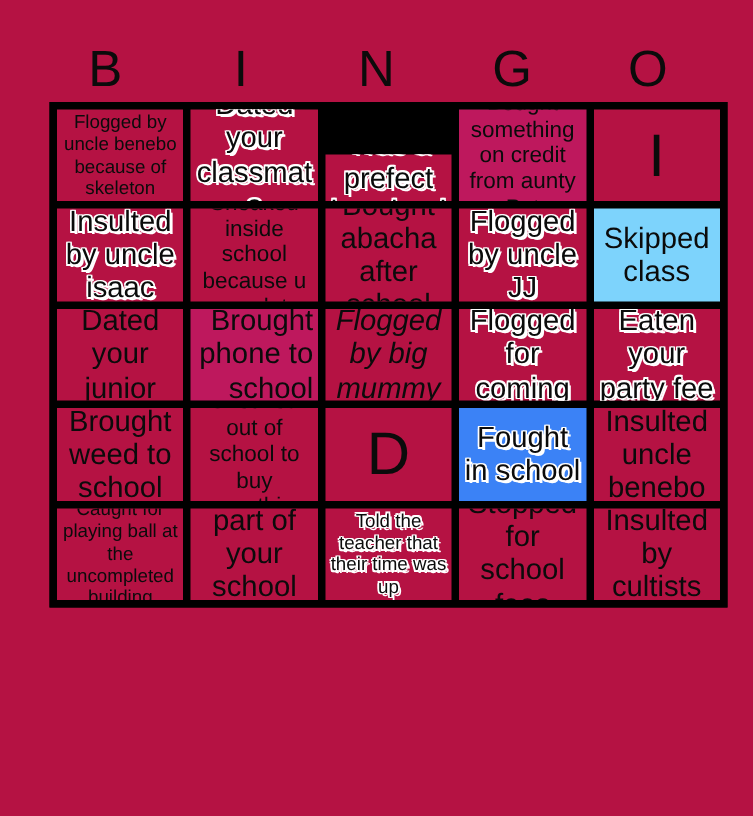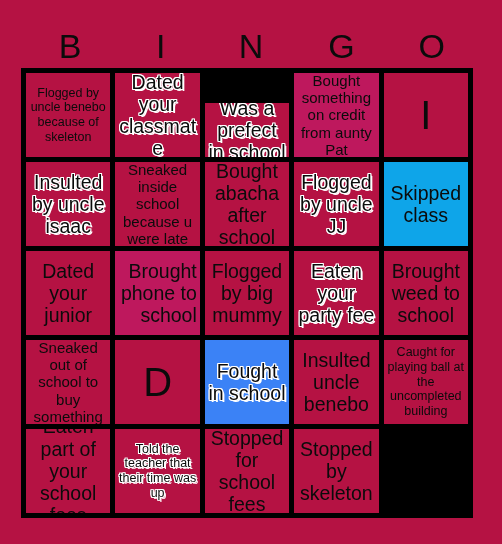--- a/index.html
+++ b/index.html
@@ -38,24 +38,24 @@
     line-height: 34px;
     color: #0b0b0b;
     font-weight: 400;
     letter-spacing: 0px;
     user-select: none;
   }
 
   
   #grid {
     position: absolute;
-    left: 21px;
+    left: 33px;
     top: 68px;
     width: 452px;
-    height: 450px;
+    height: 337px;
     box-sizing: border-box;
     background: #000000;
     border: 5px solid #fdba74;
     display: grid;
     grid-template-columns: repeat(5, 1fr);
     grid-template-rows: repeat(5, 1fr);
     gap: 5px;
   }
 
   .cell {
@@ -134,32 +134,35 @@
     </div>
     <div class="cell sz-md" style="background: rgb(181, 18, 67);">
       <span class="cell-text">Sneaked inside school because u were late</span>
     </div>
     <div class="cell sz-lg" style="background: rgb(181, 18, 67);">
       <span class="cell-text">Bought abacha after school</span>
     </div>
     <div class="cell sz-lg outlined" style="background: rgb(181, 18, 67); align-items: center;">
       <span class="cell-text">Flogged by uncle JJ</span>
     </div>
-    <div class="cell sz-lg" style="background: #0ea5e9; align-items: center;">
+    <div class="cell sz-lg" style="background: #7dd3fc; align-items: center;">
       <span class="cell-text">Skipped class</span>
     </div>
 
     <div class="cell sz-lg" style="background: rgb(181, 18, 67);">
       <span class="cell-text">Dated your junior</span>
     </div>
     <div class="cell sz-lg" style="background: #be185d; text-align: right;">
       <span class="cell-text">Brought phone to school</span>
     </div>
-    <div class="cell sz-lg" style="background: rgb(181, 18, 67);">
+    <div class="cell sz-lg" style="background: rgb(181, 18, 67); font-style: italic;">
       <span class="cell-text">Flogged by big mummy</span>
+    </div>
+    <div class="cell sz-lg outlined" style="background: rgb(181, 18, 67);">
+      <span class="cell-text">Flogged for coming</span>
     </div>
     <div class="cell sz-lg outlined" style="background: rgb(181, 18, 67);">
       <span class="cell-text">Eaten your party fee</span>
     </div>
 
     <div class="cell sz-lg" style="background: rgb(181, 18, 67);">
       <span class="cell-text">Brought weed to school</span>
     </div>
     <div class="cell sz-md" style="background: rgb(181, 18, 67);">
       <span class="cell-text">Sneaked out of school to buy something</span>
@@ -180,17 +183,17 @@
     <div class="cell sz-lg" style="background: rgb(181, 18, 67);">
       <span class="cell-text">Eaten part of your school fees</span>
     </div>
     <div class="cell sz-sm outlined" style="background: rgb(181, 18, 67);">
       <span class="cell-text">Told the teacher that their time was up</span>
     </div>
     <div class="cell sz-lg" style="background: rgb(181, 18, 67);">
       <span class="cell-text">Stopped for school fees</span>
     </div>
     <div class="cell sz-lg" style="background: rgb(181, 18, 67);">
-      <span class="cell-text">Stopped by skeleton</span>
+      <span class="cell-text">Insulted by cultists</span>
     </div>
 
   </div>
 </div>
 
 </body></html>

